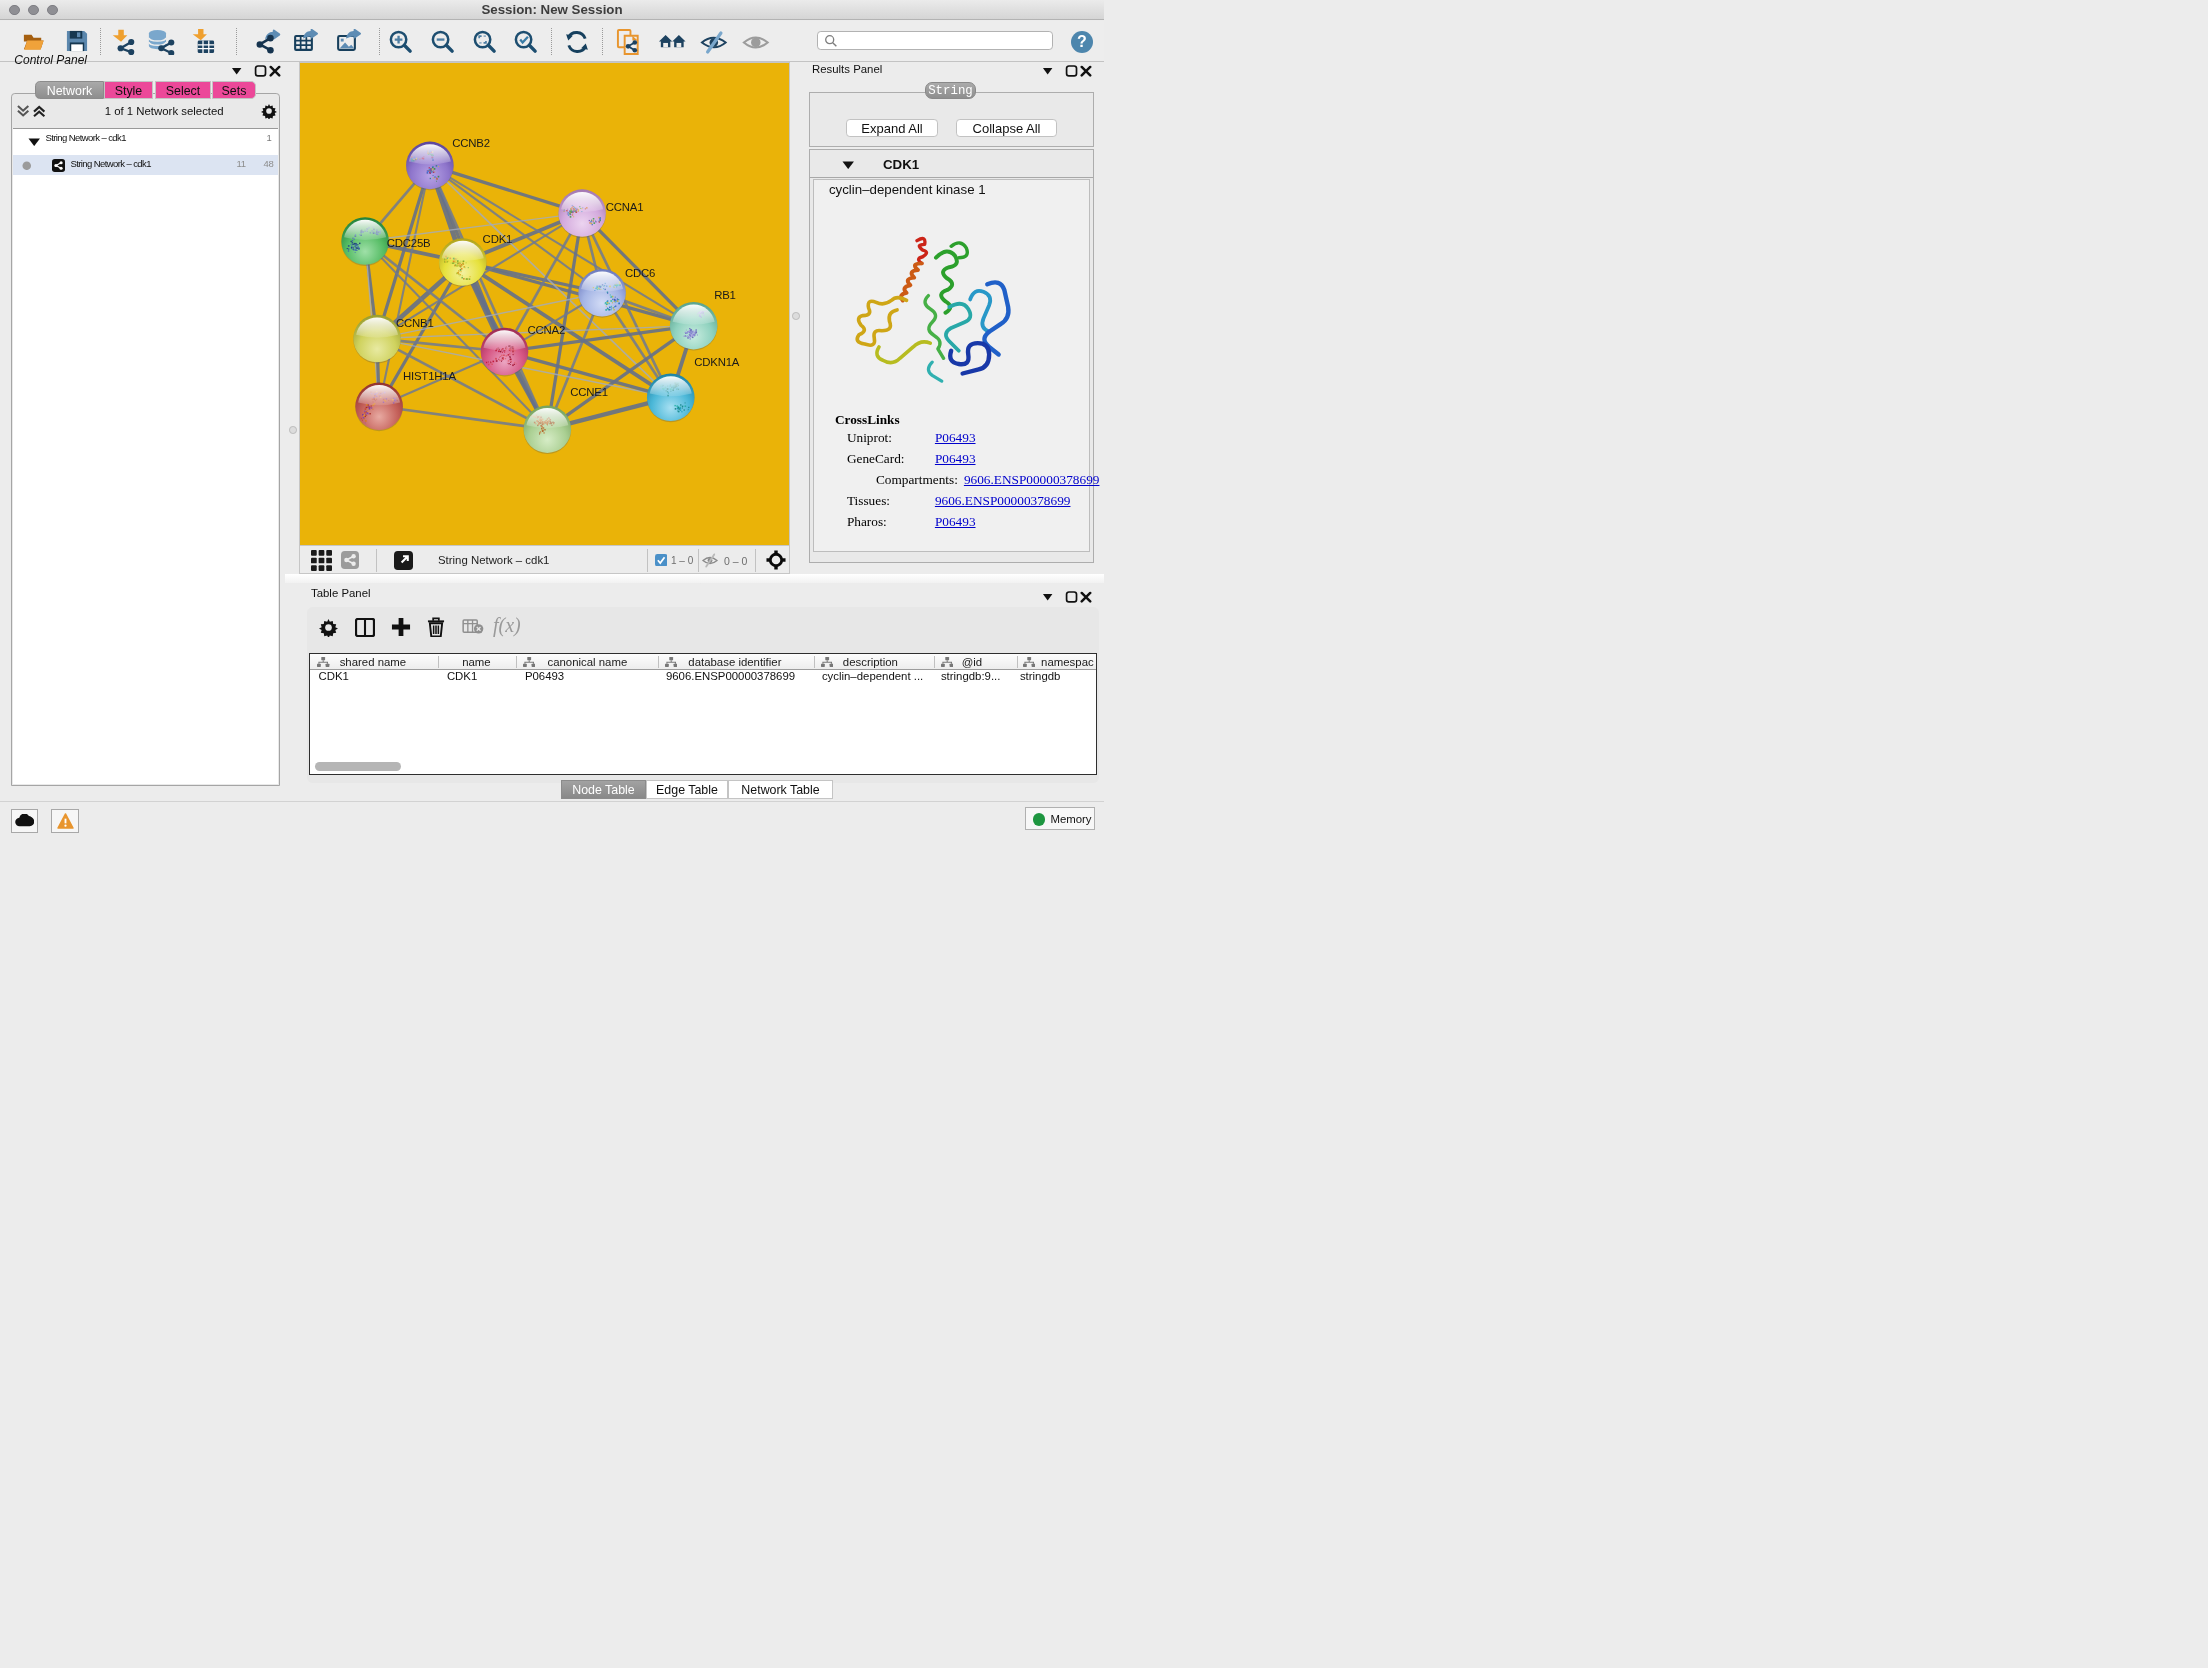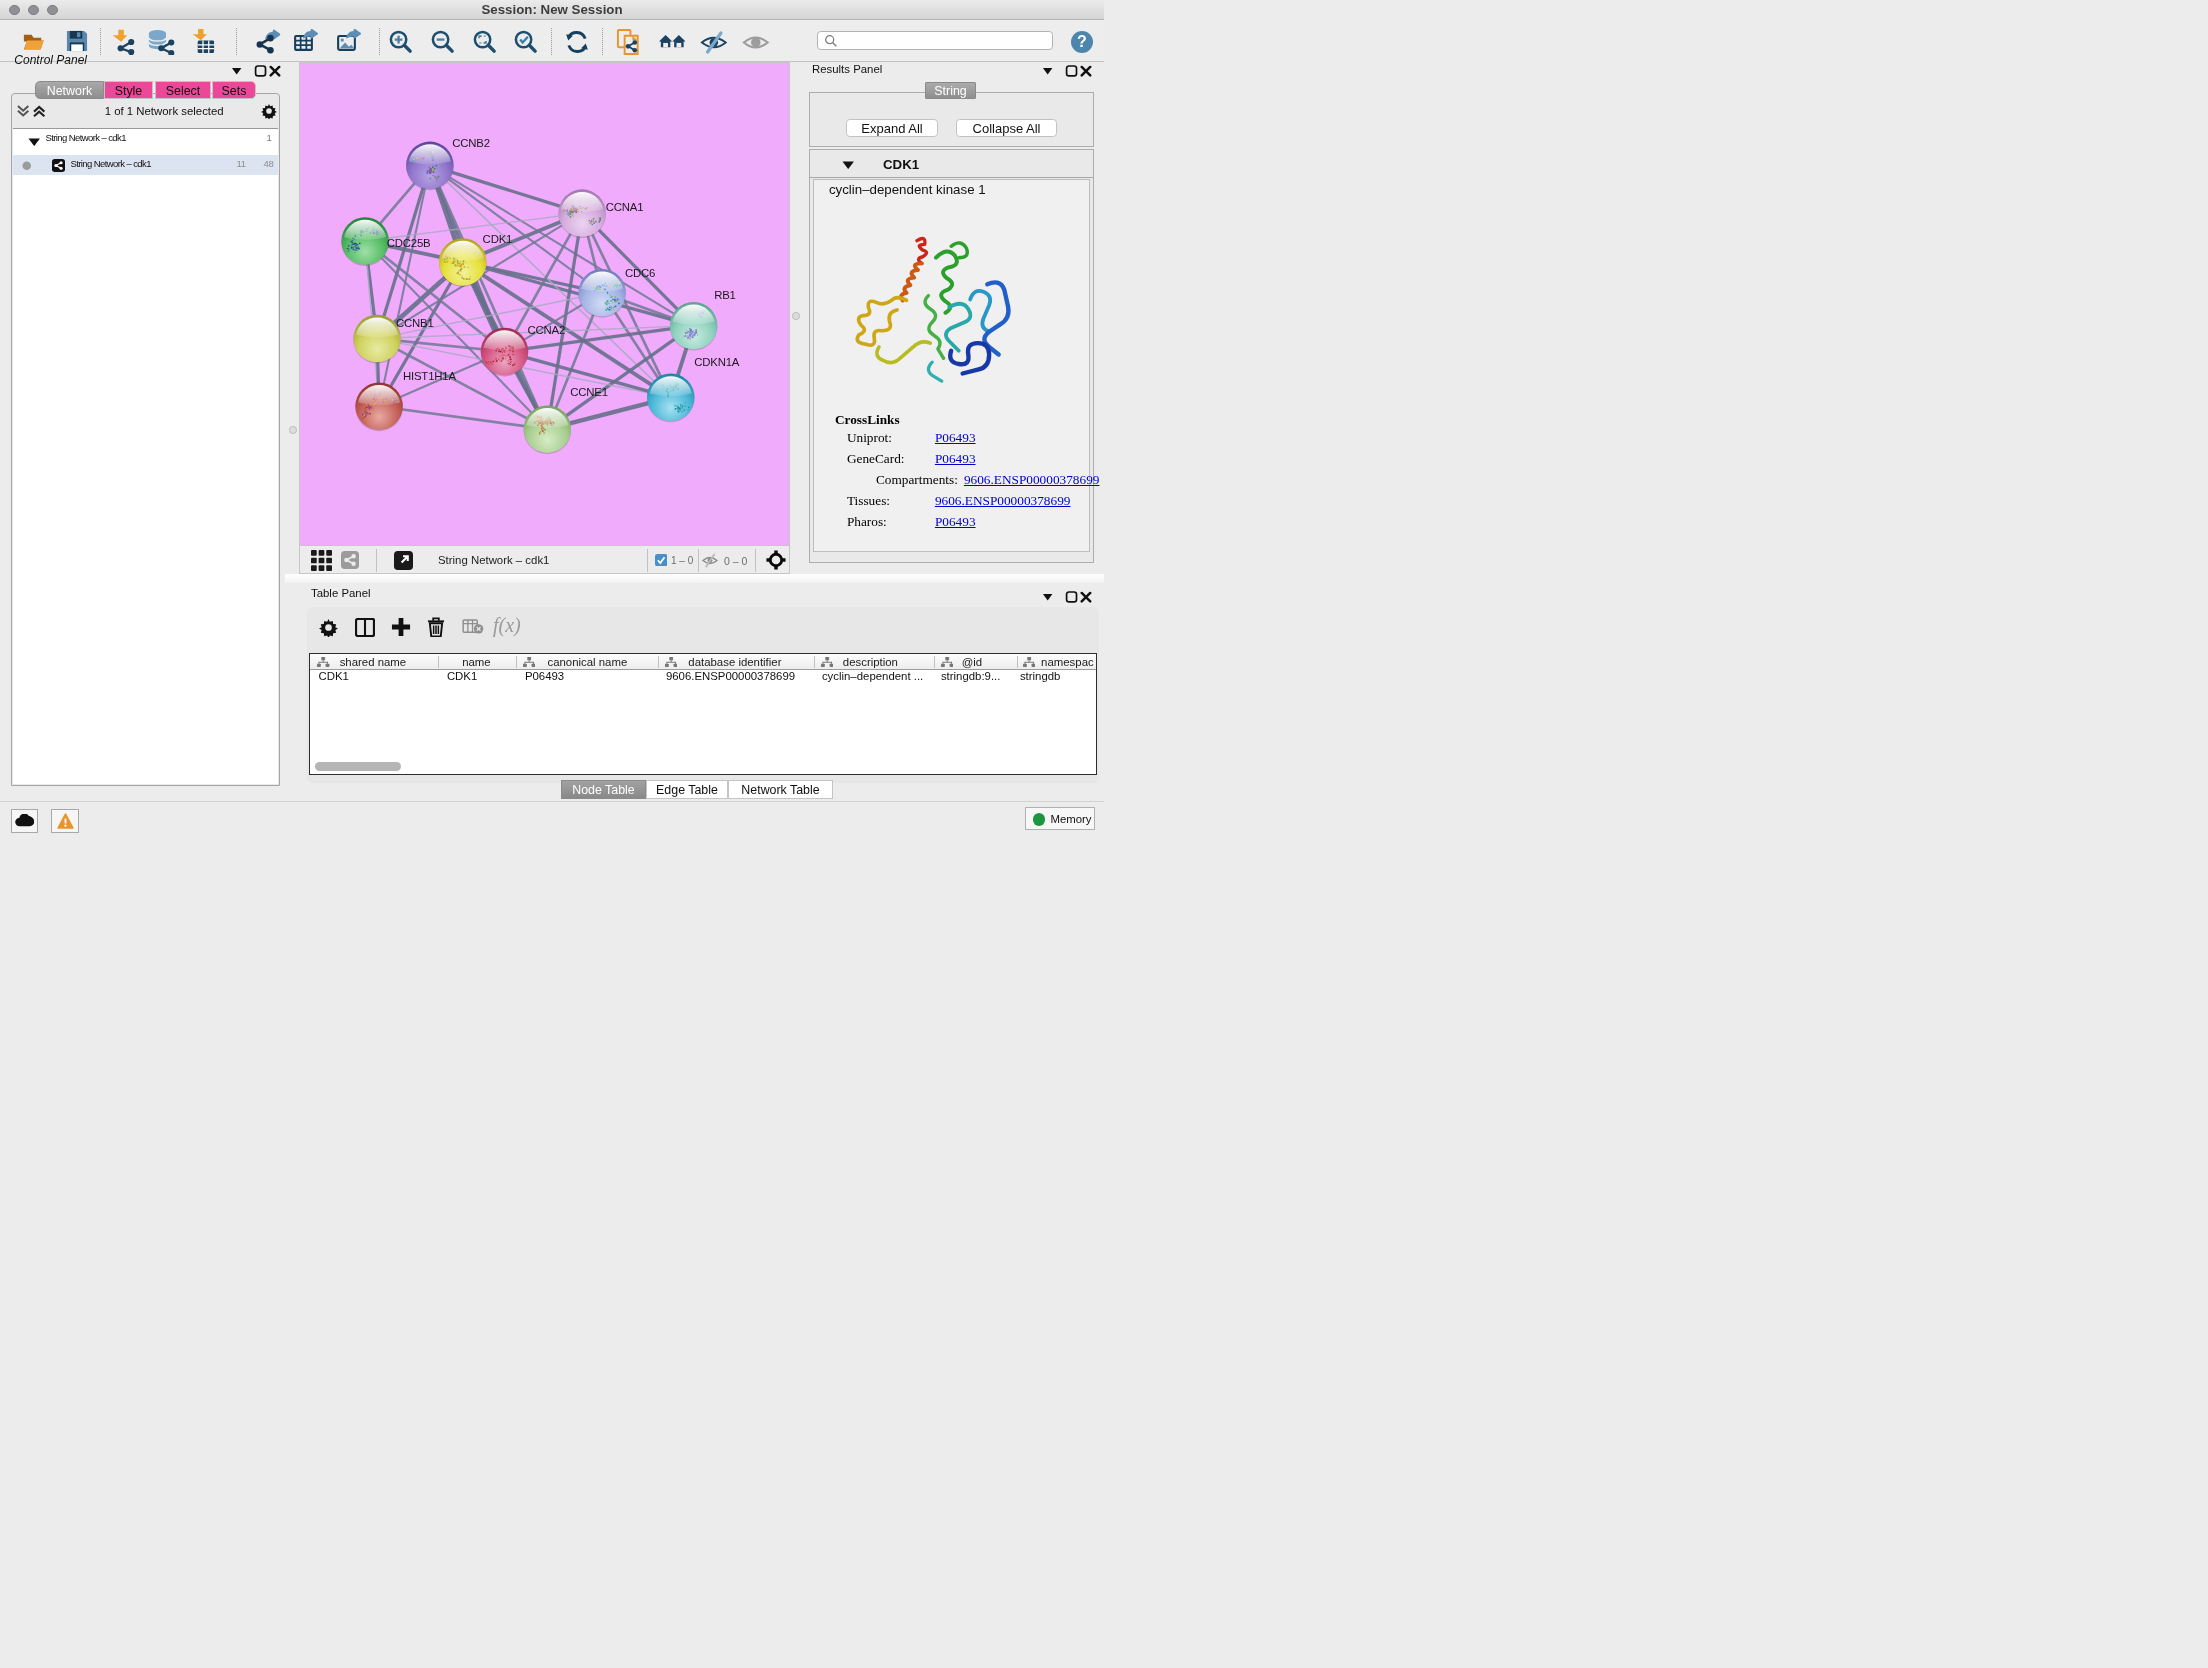--- a/index.html
+++ b/index.html
@@ -31,21 +31,21 @@
 #cbox { position:absolute; left:10.5px; top:93px; width:269px; height:693px;
   background:#e9e9e9; border:1px solid #a5a5a5; border-radius:3.8px 3.8px 0 0; }
 #chead { position:absolute; left:0px; top:0px; width:267px; height:33px; }
 #chead .lbl { position:absolute; left:44px; right:5.7px; text-align:center; top:11.4px; font-size:11.4px; color:#111; }
 #clist { position:absolute; left:1px; top:34px; width:265px; height:656px; background:#fff; border-top:1px solid #999; }
 .crow1 { position:absolute; left:0; top:0; width:100%; height:26px; font-size:9.5px; letter-spacing:-0.6px; color:#111; }
 .crow2 { position:absolute; left:0; top:26px; width:100%; height:20px; background:#dce4f2; font-size:9.5px; letter-spacing:-0.6px; color:#111; }
 
 
 #netview { position:absolute; left:299px; top:62px; width:491px; height:483px;
-  background:#f0abfc; border:1px solid #c6c6c6; border-bottom:none; }
+  background:#eab308; border:1px solid #c6c6c6; border-bottom:none; }
 #netbar { position:absolute; left:299px; top:545px; width:491px; height:28.5px;
   background:#ececec; border:1px solid #c6c6c6; }
 #netbar .txt { position:absolute; left:138px; top:8px; font-size:11.4px; color:#222; }
 .nbsep { position:absolute; top:2.9px; height:23px; border-left:1px solid #c2c2c2; }
 
 
 #rpanel-title { position:absolute; left:812px; top:63px; font-size:11.4px; color:#111; }
 #rbox1 { position:absolute; left:809px; top:92px; width:285px; height:55px;
   background:#e9e9e9; border:1px solid #adadad; }
 #rbox2 { position:absolute; left:809px; top:149px; width:285px; height:414px;
@@ -1519,23 +1519,23 @@
     </g>
   </svg>
 </div>
 
 <div id="rpanel-title">Results Panel</div>
 <svg class="abs" style="left:1042px; top:65px;" width="52" height="12.4" viewBox="0 0 55 13">
   <path d="M1 3 l10 0 l-5 7 z" fill="#111"></path>
   <rect x="26" y="1" width="10.5" height="10.5" rx="2.5" fill="none" stroke="#111" stroke-width="1.8"></rect>
   <path d="M42 2 l9 9 M51 2 l-9 9" stroke="#111" stroke-width="2.6" stroke-linecap="round"></path>
 </svg>
-<div class="abs" style="left:925px; top:82px; width:51px; height:17px; border-radius:1px;
+<div class="abs" style="left:925px; top:82px; width:51px; height:17px; border-radius:7px;
      background:linear-gradient(#ababab,#8e8e8e); border:1px solid #898989; color:#fff;
-     font-size:12.4px; text-align:center; line-height:17px; z-index:5;">String</div>
+     font-size:12.4px; text-align:center; line-height:17px; z-index:5;font-family:Liberation Mono, monospace;">String</div>
 <div id="rbox1">
   <div class="btn" style="left:36px; top:26px; width:92px;">Expand All</div>
   <div class="btn" style="left:146px; top:26px; width:101px;">Collapse All</div>
 </div>
 <div id="rbox2">
   <div id="rhdr">
     <svg class="abs" style="left:32px; top:10.5px;" width="12.4" height="8.6" viewBox="0 0 13 9">
         <path d="M0.5 0.5 h12 l-6 8 z" fill="#111"></path>
       </svg>
     <span class="t">CDK1</span>

